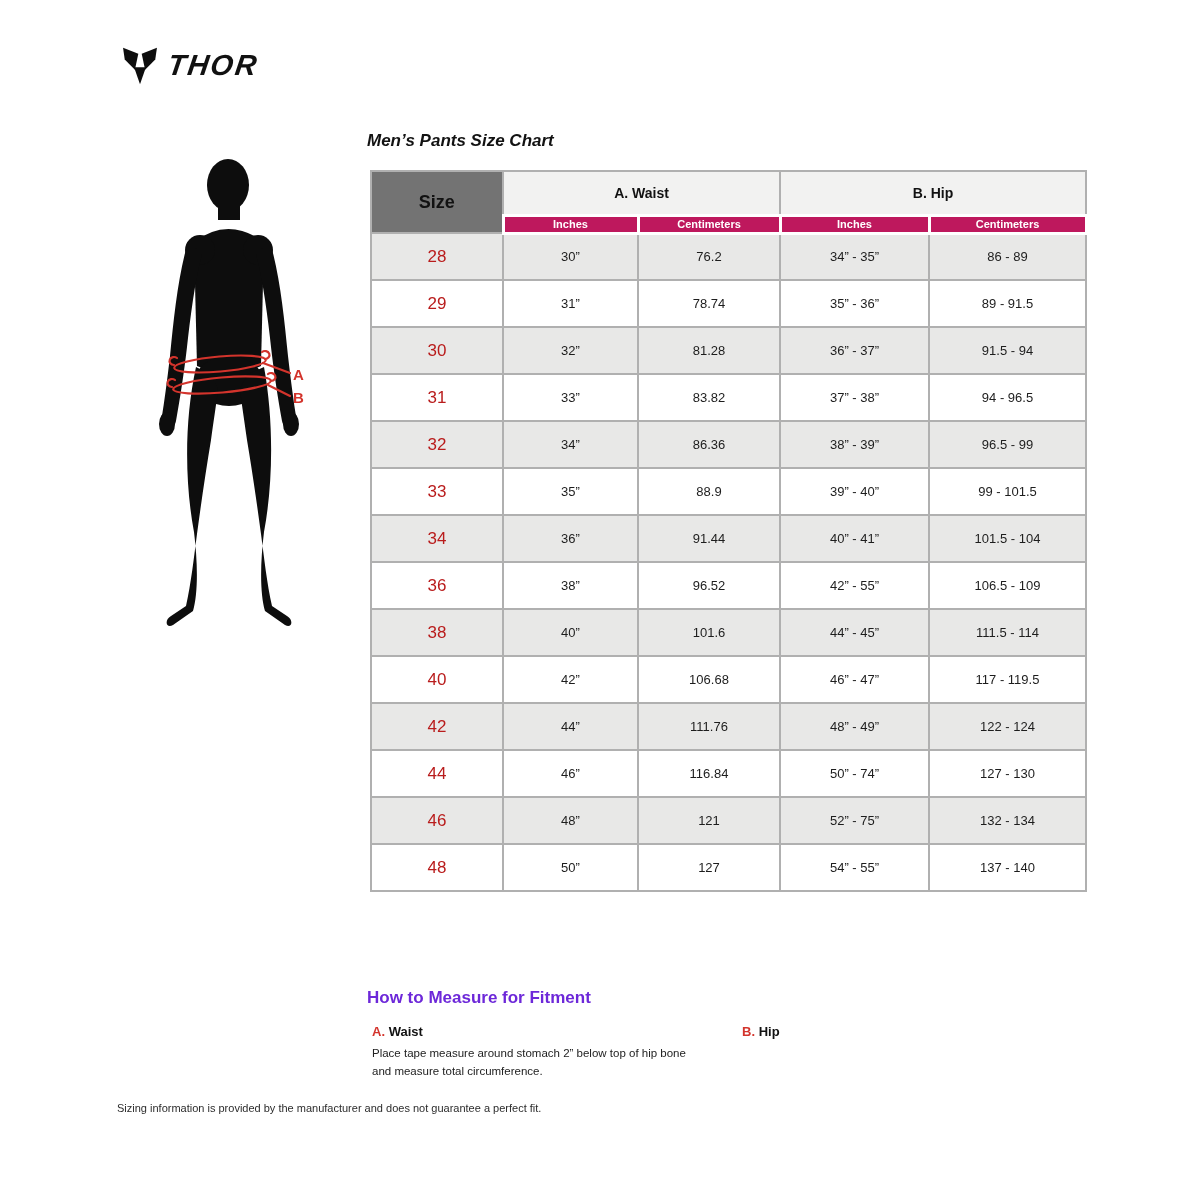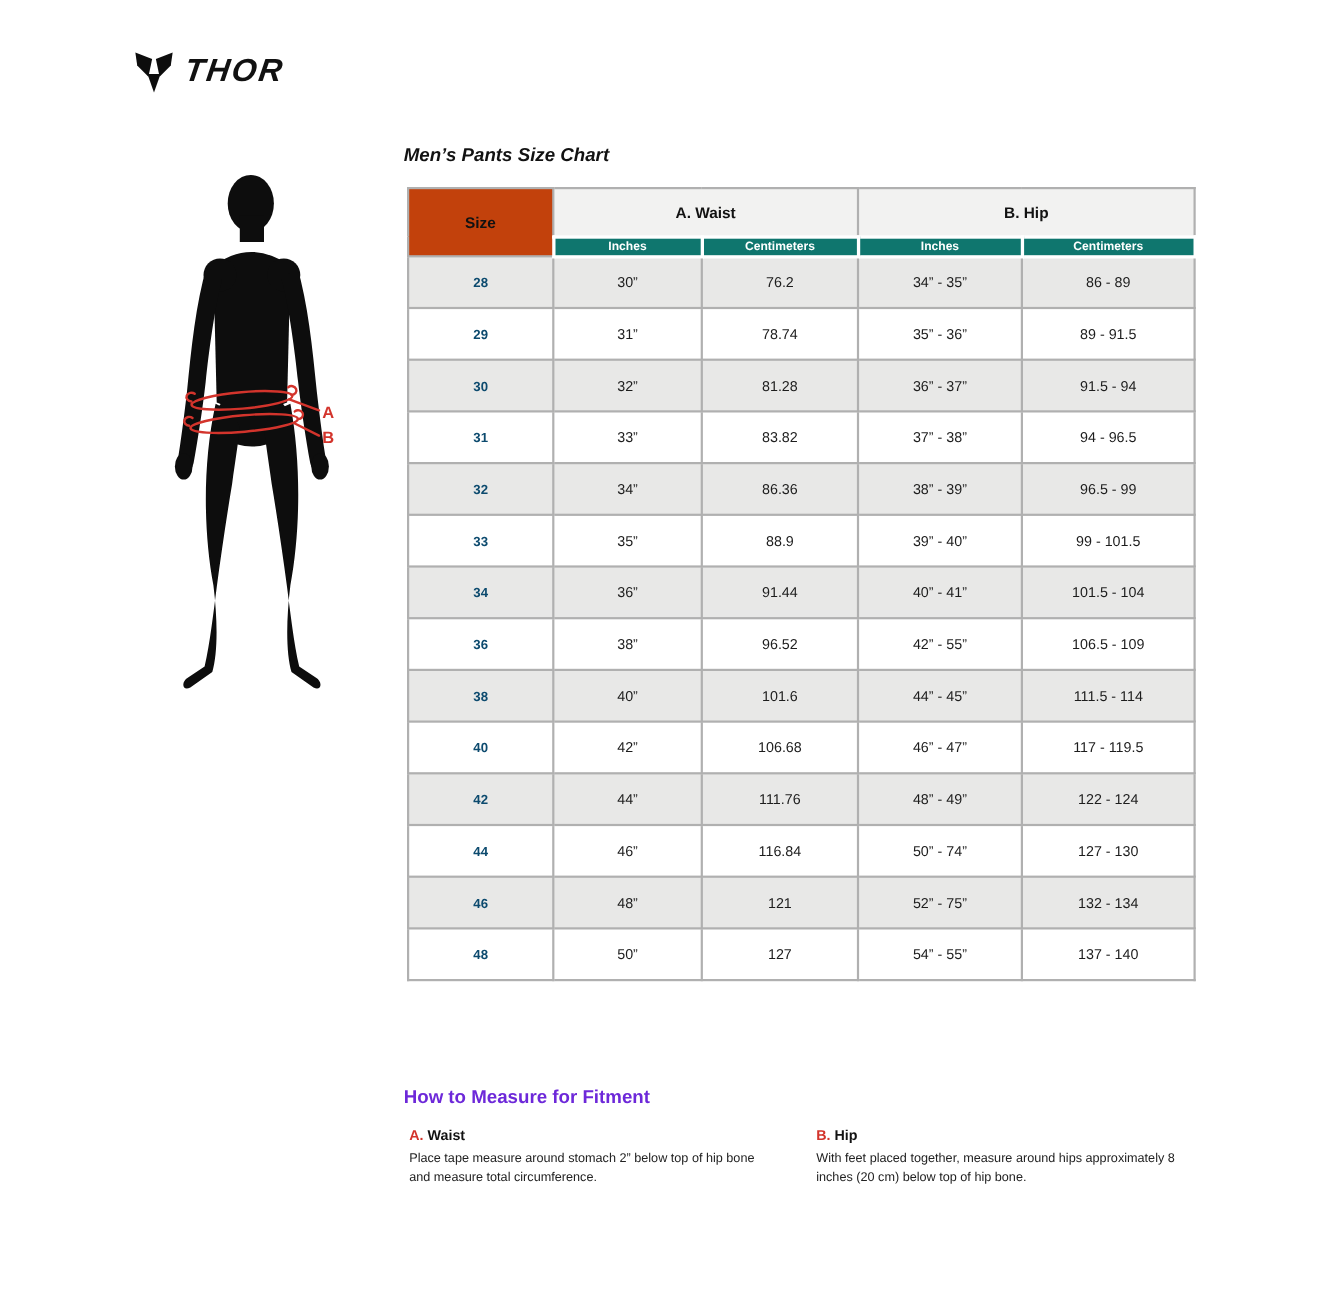--- a/index.html
+++ b/index.html
@@ -26,28 +26,28 @@
 
   
   .size-table {
     position:absolute; left:370px; top:170px; width:715px;
     border-collapse:collapse; table-layout:fixed;
   }
   .size-table th, .size-table td {
     border:2px solid #b0b0b0; text-align:center; vertical-align:middle; padding:0;
   }
   .size-table thead th.group-head { height:44px; background:#f2f2f1; font-size:14px; font-weight:bold; color:#121212; }
-  .size-table thead th.size-head  { background:#c2410c; font-size:14px; font-weight:bold; color:#121212; }
+  .size-table thead th.size-head  { background:#737373; font-size:18px; font-weight:bold; color:#121212; }
   .size-table thead tr.units-row th {
-    height:18px; background:#0f766e; color:#ffffff;
+    height:18px; background:#be185d; color:#ffffff;
     font-size:11px; font-weight:bold; border:3px solid #ffffff;
   }
   .size-table tbody td { height:47px; font-size:13px; color:#1d1d1d; background:#ffffff; }
   .size-table tbody tr:nth-child(odd) td { background:#e8e8e7; }
-  .size-table tbody td.c-size { font-weight:bold; color:#0c4a6e; font-size:12px; }
+  .size-table tbody td.c-size { font-weight:normal; color:#b91c1c; font-size:17px; }
 
   
   .howto-title { position:absolute; left:367px; top:988px; font-size:17px; font-weight:bold; color:#6d28d9; }
   .howto-col { position:absolute; top:1024px; }
   .howto-col.col-a { left:372px; width:335px; }
   .howto-col.col-b { left:742px; width:350px; }
   .howto-col h3 { margin:0 0 6px 0; font-size:13px; font-weight:bold; color:#121212; }
   .howto-col h3 .red-key { color:#d3342c; }
   .howto-col p { margin:0; font-size:11.5px; line-height:1.55; color:#222; }
 
@@ -236,19 +236,19 @@
       <span>Waist</span>
     </h3>
     <p>Place tape measure around stomach 2” below top of hip bone and measure total circumference.</p>
   </div>
 
   <div class="howto-col col-b">
     <h3>
       <span class="red-key">B.</span>
       <span>Hip</span>
     </h3>
-    <p>With feet placed together, measure around hips approximately 8 inches (20 cm) below top of hip bone.</p>
   </div>
 
   <div class="footer">
+    <div>Sizing information is provided by the manufacturer and does not guarantee a perfect fit.</div>
   </div>
 
 </div>
 
 </body></html>

